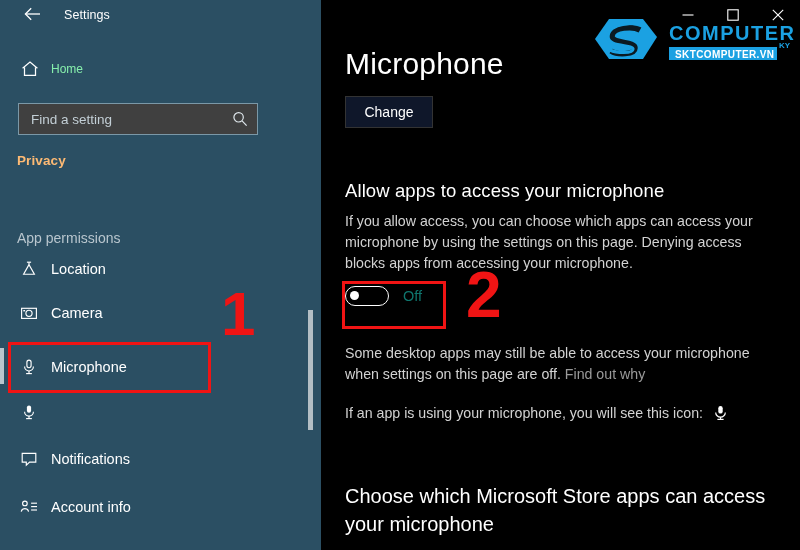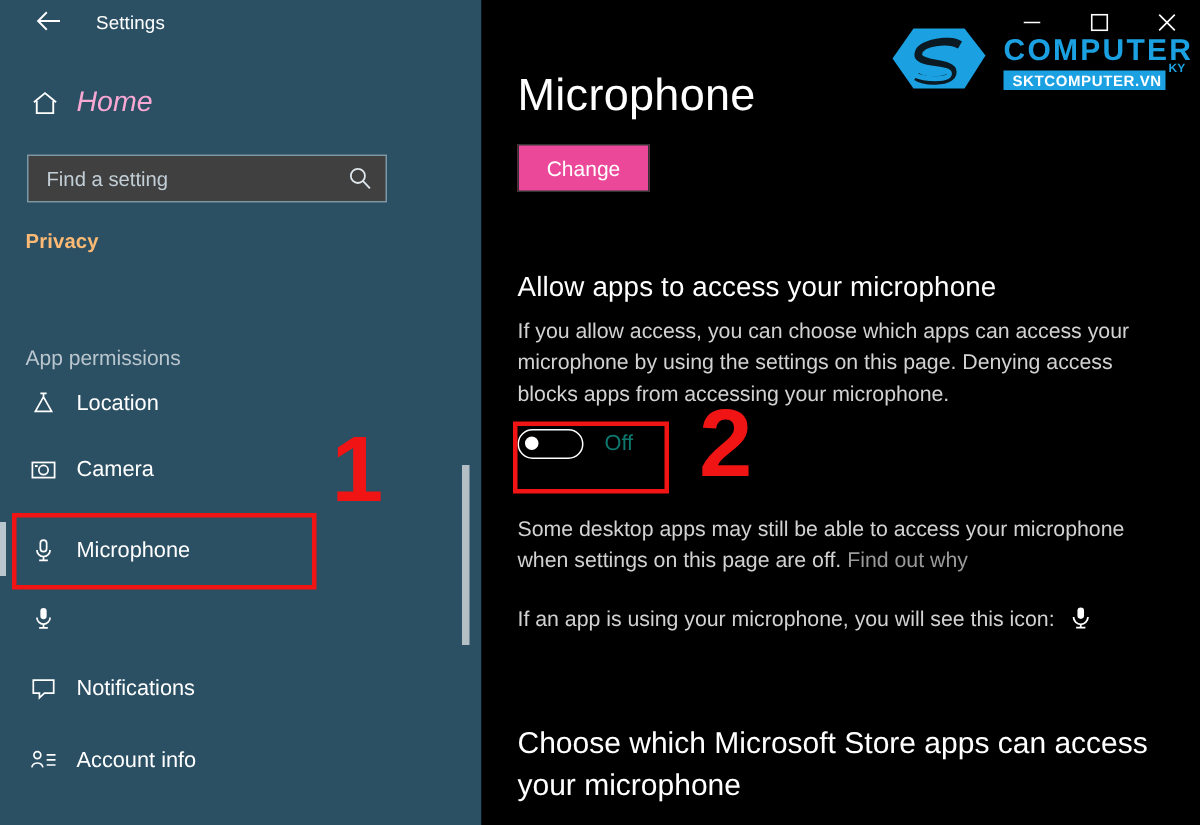--- a/index.html
+++ b/index.html
@@ -62,24 +62,23 @@
     cursor: pointer;
   }
   .home-icon {
     position: absolute;
     left: 20px; top: 7px;
     width: 20px; height: 20px;
   }
   .home-label {
     position: absolute;
     left: 51px; top: 4px;
-    color: #f9a8d4;
-    font-size: 19px;
+    color: #86efac;
+    font-size: 12px;
     line-height: 26px;
-    font-style: italic;
   }
 
   #search-box {
     position: absolute;
     left: 18px; top: 103px;
     width: 240px; height: 32px;
     background: #404040;
     border: 1px solid #7b98a7;
     box-sizing: border-box;
     cursor: text;
@@ -204,21 +203,21 @@
     color: #ffffff;
     font-size: 30px;
     font-weight: normal;
     letter-spacing: .2px;
   }
   #change-button {
     position: absolute;
     left: 24px; top: 96px;
     min-width: 88px;
     height: 32px;
-    background: #ec4899;
+    background: #0f172a;
     border: 1px solid #333333;
     color: #ffffff;
     font-family: "Liberation Sans", sans-serif;
     font-size: 14px;
     cursor: pointer;
     padding: 0 12px;
   }
 
   .sub-head {
     position: absolute;

